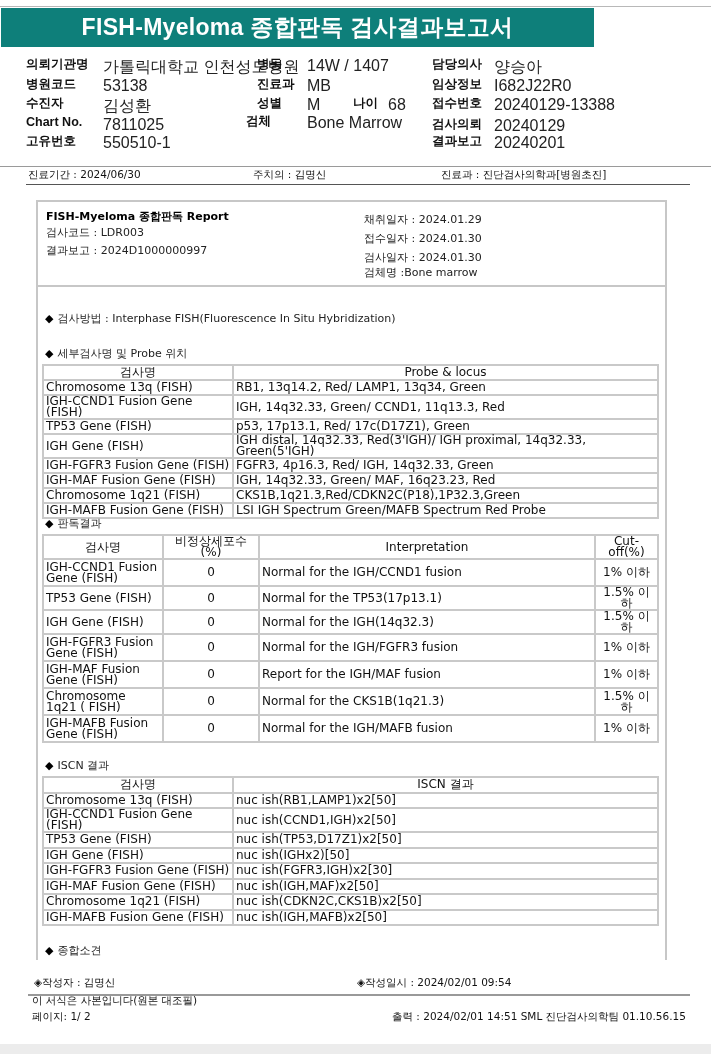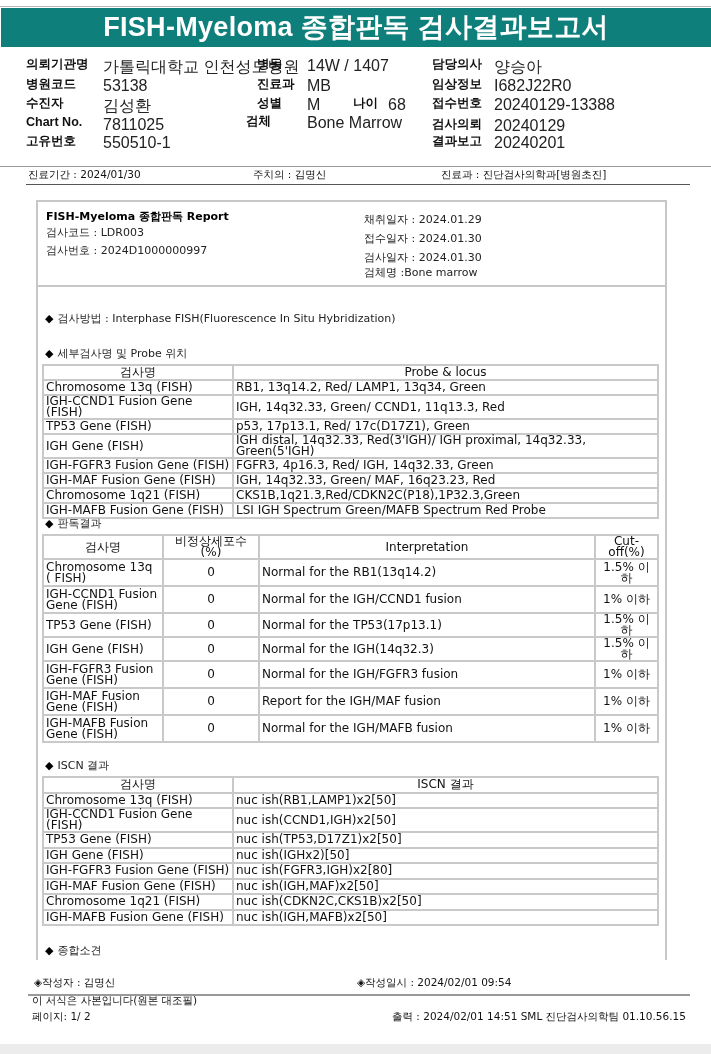--- a/index.html
+++ b/index.html
@@ -1,21 +1,21 @@
 <!DOCTYPE html>
 <html><head>
 <meta charset="utf-8">
 <style>
   * { box-sizing: border-box; margin: 0; padding: 0; }
   html, body { width: 711px; height: 1054px; background: #ffffff; overflow: hidden; }
   body { font-family: "DejaVu Sans", "Liberation Sans", sans-serif; color: #111; position: relative; }
 
   .topline { position: absolute; left: 0; top: 0; width: 711px; height: 7px; border-bottom: 1px solid #b8b8b8; background: #fff; }
-  .title-bar { position: absolute; left: 1px; top: 8px; width: 710px; height: 39px; background: #0e7f7a; color: #fff;
-    font-family: "Liberation Sans", sans-serif; font-weight: bold; font-size: 27px; text-align: center; line-height: 39px; letter-spacing: 0.3px; }
+  .title-bar { position: absolute; left: 1px; top: 8px; width: 593px; height: 39px; background: #0e7f7a; color: #fff;
+    font-family: "Liberation Sans", sans-serif; font-weight: bold; font-size: 23px; text-align: center; line-height: 39px; letter-spacing: 0.3px; }
 
   .patient { position: absolute; left: 0; top: 52px; width: 711px; height: 100px; font-size: 11.5px; }
   .pf { position: absolute; white-space: nowrap; }
   .pl { font-weight: bold; font-size: 12.5px; font-family: "Liberation Sans", sans-serif; }
   .pv { font-size: 16px; font-family: "Liberation Sans", sans-serif; color: #222; }
 
   .sep1 { position: absolute; left: 0; top: 166px; width: 711px; border-top: 1px solid #9a9a9a; }
   .visit { position: absolute; top: 168px; height: 16px; font-size: 10.5px; font-family: "DejaVu Sans", sans-serif; white-space: nowrap; }
   .visit-line { position: absolute; left: 26px; top: 184px; width: 664px; border-top: 1px solid #555; }
 
@@ -83,29 +83,29 @@
   <span class="pf pl" style="left:432px;top:64px">검사의뢰</span>
   <span class="pf pv" style="left:494px;top:65px">20240129</span>
 
   <span class="pf pl" style="left:26px;top:81px">고유번호</span>
   <span class="pf pv" style="left:103px;top:82px">550510-1</span>
   <span class="pf pl" style="left:432px;top:81px">결과보고</span>
   <span class="pf pv" style="left:494px;top:82px">20240201</span>
 </div>
 
 <div class="sep1"></div>
-<span class="visit" style="left:28px">진료기간 : 2024/01/30</span>
+<span class="visit" style="left:28px">진료기간 : 2024/06/30</span>
 <span class="visit" style="left:253px">주치의 : 김명신</span>
 <span class="visit" style="left:441px">진료과 : 진단검사의학과[병원초진]</span>
 <div class="visit-line"></div>
 
 <div class="report-box"></div>
 <span class="rh rh-title" style="left:46px;top:209px">FISH-Myeloma 종합판독 Report</span>
 <span class="rh" style="left:46px;top:225px">검사코드 : LDR003</span>
-<span class="rh" style="left:46px;top:243px">검사번호 : 2024D1000000997</span>
+<span class="rh" style="left:46px;top:243px">결과보고 : 2024D1000000997</span>
 <span class="rh" style="left:364px;top:212px">채취일자 : 2024.01.29</span>
 <span class="rh" style="left:364px;top:231px">접수일자 : 2024.01.30</span>
 <span class="rh" style="left:364px;top:250px">검사일자 : 2024.01.30</span>
 <span class="rh" style="left:364px;top:265px">검체명 :Bone marrow</span>
 <div class="report-head-line"></div>
 
 <div class="sec" style="top:311px">
   <span class="diamond">◆</span><span>검사방법 : Interphase FISH(Fluorescence In Situ Hybridization)</span>
 </div>
 <div class="sec" style="top:346px">
@@ -173,26 +173,20 @@
   <thead>
     <tr>
       <th>검사명</th>
       <th>비정상세포수(%)</th>
       <th>Interpretation</th>
       <th>Cut-off(%)</th>
     </tr>
   </thead>
   <tbody id="result-body">
       <tr>
-        <td class="tall">Chromosome 13q ( FISH)</td>
-        <td class="center tall">0</td>
-        <td class="tall">Normal for the RB1(13q14.2)</td>
-        <td class="center tall">1.5% 이하</td>
-      </tr>
-      <tr>
         <td class="tall">IGH-CCND1 Fusion Gene (FISH)</td>
         <td class="center tall">0</td>
         <td class="tall">Normal for the IGH/CCND1 fusion</td>
         <td class="center tall">1% 이하</td>
       </tr>
       <tr>
         <td class="short">TP53 Gene (FISH)</td>
         <td class="center short">0</td>
         <td class="short">Normal for the TP53(17p13.1)</td>
         <td class="center short">1.5% 이하</td>
@@ -207,20 +201,26 @@
         <td class="tall">IGH-FGFR3 Fusion Gene (FISH)</td>
         <td class="center tall">0</td>
         <td class="tall">Normal for the IGH/FGFR3 fusion</td>
         <td class="center tall">1% 이하</td>
       </tr>
       <tr>
         <td class="tall">IGH-MAF Fusion Gene (FISH)</td>
         <td class="center tall">0</td>
         <td class="tall">Report for the IGH/MAF fusion</td>
         <td class="center tall">1% 이하</td>
+      </tr>
+      <tr>
+        <td class="tall">Chromosome 1q21 ( FISH)</td>
+        <td class="center tall">0</td>
+        <td class="tall">Normal for the CKS1B(1q21.3)</td>
+        <td class="center tall">1.5% 이하</td>
       </tr>
       <tr>
         <td class="tall">IGH-MAFB Fusion Gene (FISH)</td>
         <td class="center tall">0</td>
         <td class="tall">Normal for the IGH/MAFB fusion</td>
         <td class="center tall">1% 이하</td>
       </tr>
     </tbody>
 </table>
 
@@ -251,21 +251,21 @@
       <tr>
         <td>TP53 Gene (FISH)</td>
         <td>nuc ish(TP53,D17Z1)x2[50]</td>
       </tr>
       <tr>
         <td>IGH Gene (FISH)</td>
         <td>nuc ish(IGHx2)[50]</td>
       </tr>
       <tr>
         <td>IGH-FGFR3 Fusion Gene (FISH)</td>
-        <td>nuc ish(FGFR3,IGH)x2[80]</td>
+        <td>nuc ish(FGFR3,IGH)x2[30]</td>
       </tr>
       <tr>
         <td>IGH-MAF Fusion Gene (FISH)</td>
         <td>nuc ish(IGH,MAF)x2[50]</td>
       </tr>
       <tr>
         <td>Chromosome 1q21 (FISH)</td>
         <td>nuc ish(CDKN2C,CKS1B)x2[50]</td>
       </tr>
       <tr>

